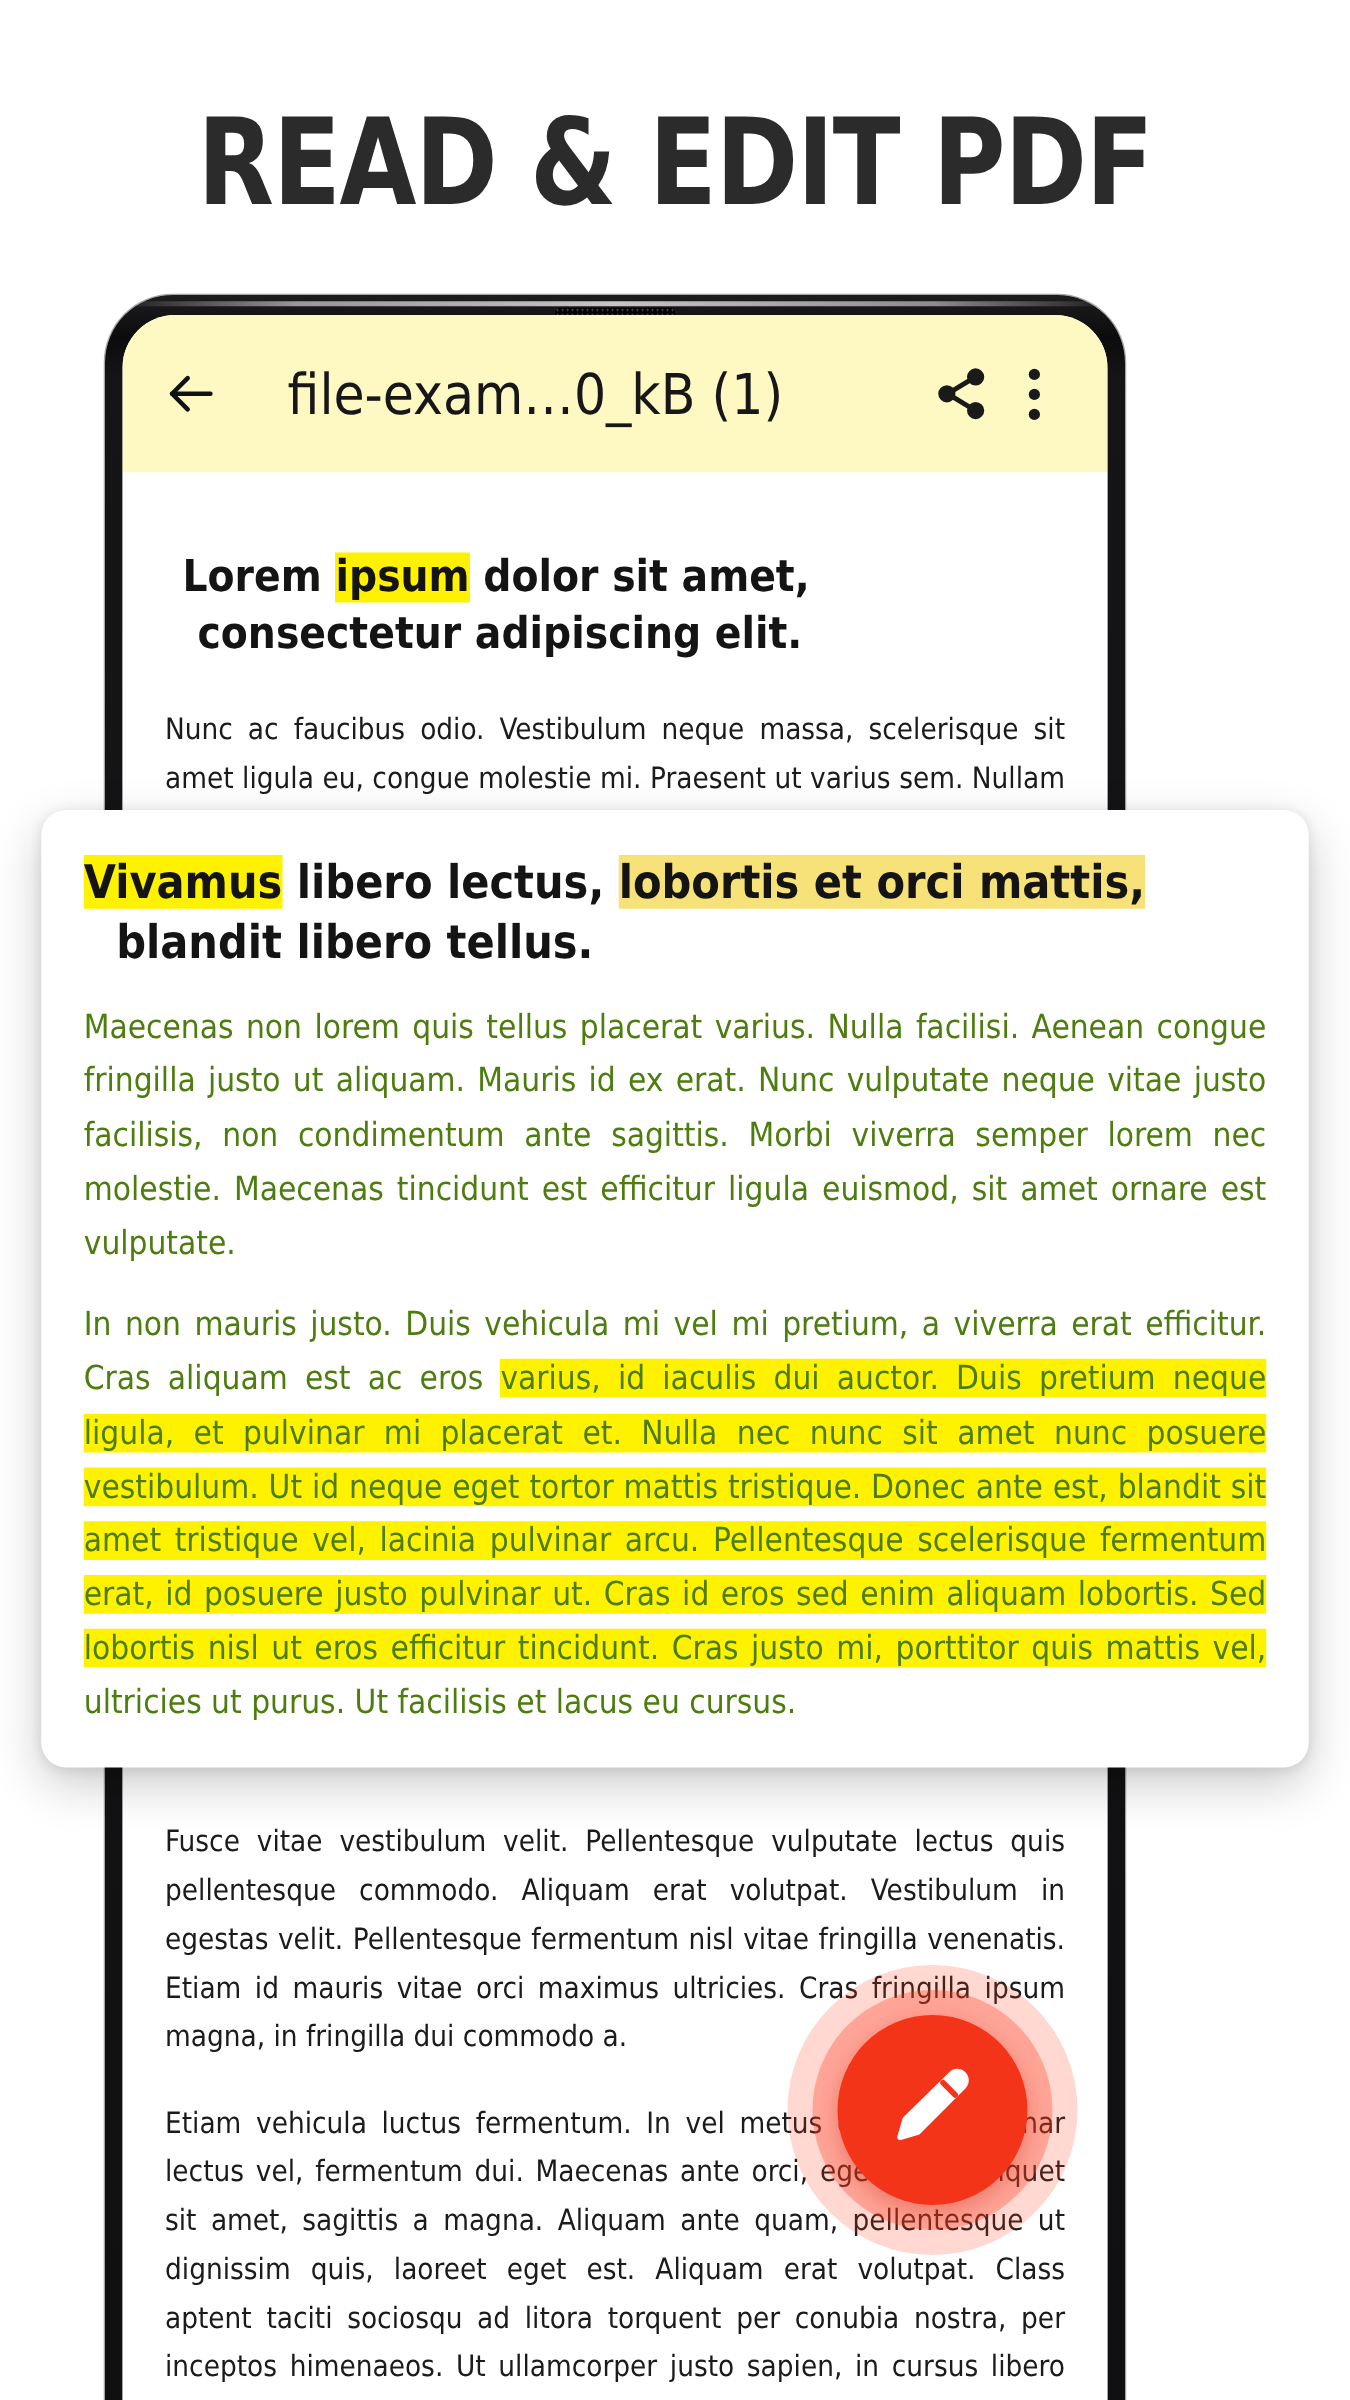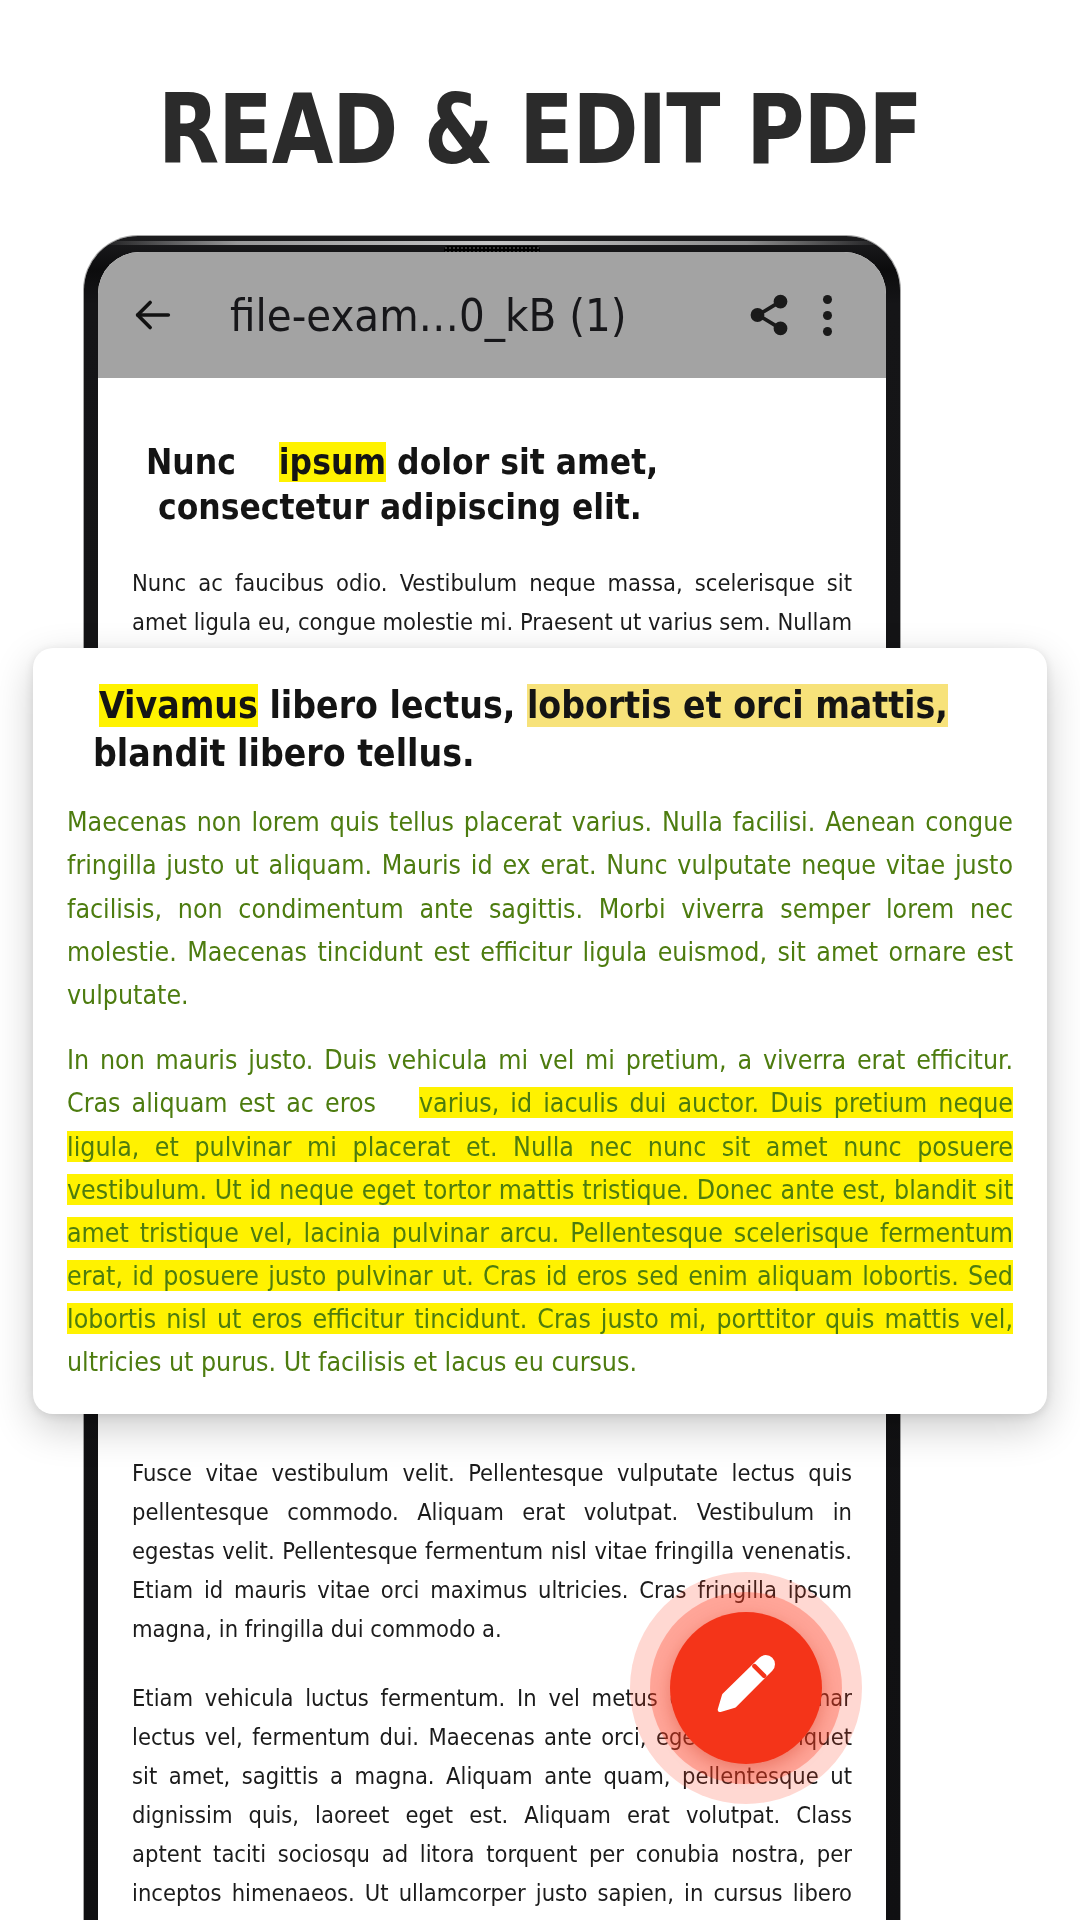--- a/index.html
+++ b/index.html
@@ -78,21 +78,21 @@
     height: 100%;
     border-radius: 42px 42px 0 0;
     background: #ffffff;
     overflow: hidden;
   }
 
   
   .appbar {
     position: relative;
     height: 126px;
-    background: #a3a3a3;
+    background: #fef9c3;
     display: flex;
     align-items: center;
     padding: 0 30px 0 26px;
   }
   .appbar-title {
     flex: 1;
     font-family: "Liberation Sans Narrow", "DejaVu Sans Condensed", "Liberation Sans", sans-serif;
     font-size: 45px;
     font-weight: 400;
     color: #17171a;
@@ -131,21 +131,21 @@
     padding-right: 18px;
   }
   .doc p {
     font-family: "Liberation Sans Narrow", "DejaVu Sans Condensed", "Liberation Sans", sans-serif;
     font-size: 23.5px;
     line-height: 1.66;
     color: #1b1b1b;
     text-align: justify;
     margin-bottom: 30px;
   }
-  .hl { background: #fff200; margin-left: 32px; }
+  .hl { background: #fff200; }
   .hl-soft { background: #f7e27a; }
 
   
   .card {
     position: absolute;
     left: 33px;
     top: 648px;
     width: 1014px;
     border-radius: 20px;
     background: #ffffff;
@@ -251,21 +251,21 @@
           <span class="dots">
             <i></i>
               <i></i>
               <i></i>
           </span>
         </div>
       </div>
 
       <div class="doc">
 
-        <h2><span>Nunc </span><span class="hl">ipsum</span><span> dolor sit amet, consectetur adipiscing elit.</span></h2>
+        <h2><span>Lorem </span><span class="hl">ipsum</span><span> dolor sit amet, consectetur adipiscing elit.</span></h2>
 
         <p>Nunc ac faucibus odio. Vestibulum neque massa, scelerisque sit amet ligula eu, congue molestie mi. Praesent ut varius sem. Nullam at porttitor arcu, nec lacinia nisi. Ut ac dolor vitae odio interdum condimentum. Vivamus dapibus sodales ex, vitae malesuada ipsum cursus convallis. Maecenas sed egestas nulla, ac condimentum orci. Mauris diam felis, vulputate ac suscipit et, iaculis non est. Curabitur semper arcu ac ligula semper, nec luctus nisl blandit. Integer lacinia ante ac libero lobortis imperdiet. Nullam mollis convallis ipsum,</p>
 
         <div style="height:360px"></div>
 
         <h2 style="margin-left:40px; text-indent:0;">In eleifend velit vitae libero sollicitudin euismod.</h2>
 
         <p>Fusce vitae vestibulum velit. Pellentesque vulputate lectus quis pellentesque commodo. Aliquam erat volutpat. Vestibulum in egestas velit. Pellentesque fermentum nisl vitae fringilla venenatis. Etiam id mauris vitae orci maximus ultricies. Cras fringilla ipsum magna, in fringilla dui commodo a.</p>
 
         <p>Etiam vehicula luctus fermentum. In vel metus congue, pulvinar lectus vel, fermentum dui. Maecenas ante orci, egestas ut aliquet sit amet, sagittis a magna. Aliquam ante quam, pellentesque ut dignissim quis, laoreet eget est. Aliquam erat volutpat. Class aptent taciti sociosqu ad litora torquent per conubia nostra, per inceptos himenaeos. Ut ullamcorper justo sapien, in cursus libero viverra eget. Vivamus auctor imperdiet urna, at pulvinar leo posuere laoreet. Suspendisse neque nisl, fringilla at iaculis scelerisque, ornare vel dolor. Ut et pulvinar nunc. Pellentesque fringilla mollis efficitur. Nullam venenatis commodo imperdiet. Morbi velit neque, semper quis lorem quis, efficitur dignissim ipsum. Ut ac lorem sed turpis imperdiet eleifend sit amet id sapien.</p>

